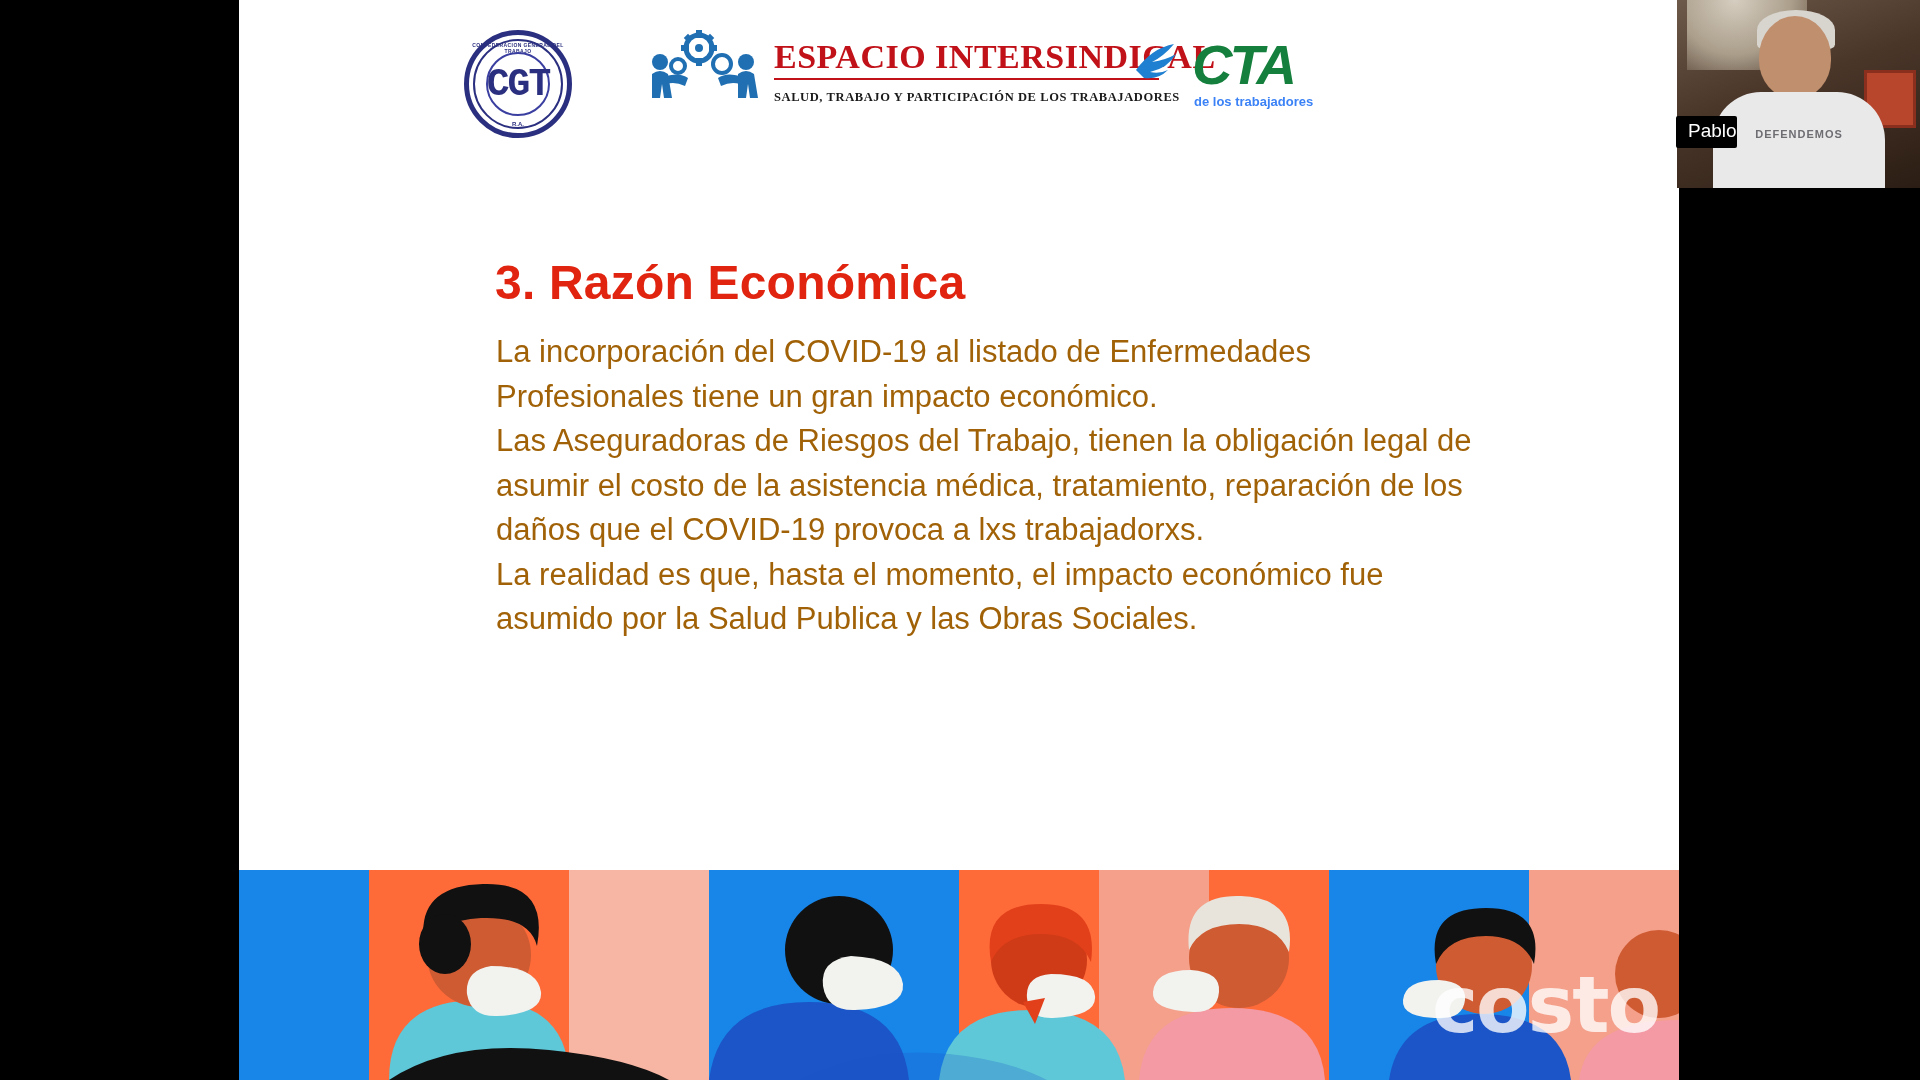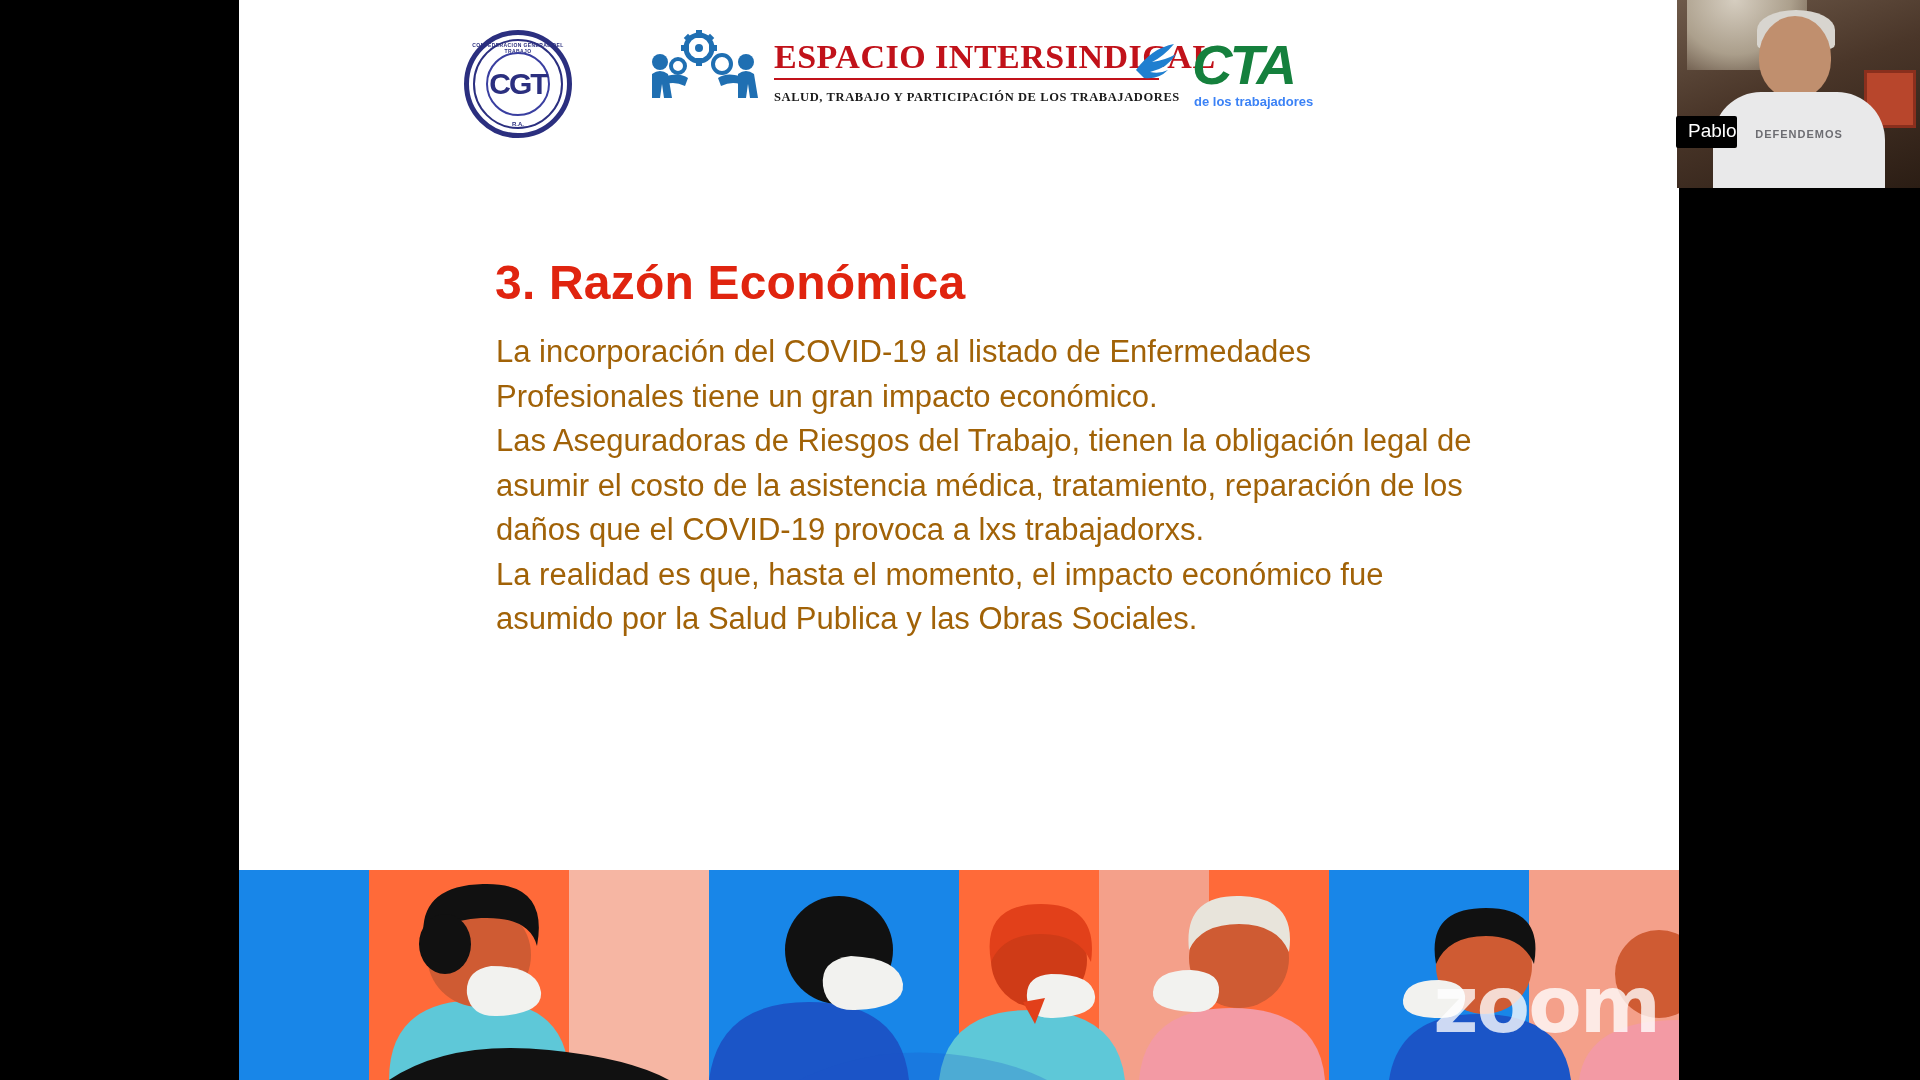--- a/index.html
+++ b/index.html
@@ -61,23 +61,23 @@
     inset: 22px;
     border-radius: 50%;
     background: #ffffff;
     border: 2px solid #3a3fa0;
     box-sizing: border-box;
     display: flex;
     align-items: center;
     justify-content: center;
   }
   .cgt-letters {
-    font-family: Liberation Sans, sans-serif;
-    font-weight: bold;
-    font-size: 30px;
+    font-family: Liberation Mono, monospace;
+    font-weight: bold;
+    font-size: 38px;
     color: #2b2f7f;
     letter-spacing: -2px;
   }
   .cgt-arc-top {
     position: absolute;
     left: 0;
     top: 12px;
     width: 108px;
     text-align: center;
     font-size: 5px;
@@ -414,21 +414,21 @@
         </g>
 
         <g>
           <path d="M1340 210 q8 -60 100 -60 l0 60 z" fill="#f39aa4"></path>
           <circle cx="1420" cy="104" r="44" fill="#cf5b33"></circle>
         </g>
 
         <path d="M150 210 q60 -40 160 -30 q80 8 120 30 z" fill="#111"></path>
         <path d="M560 210 q70 -34 150 -26 q60 6 98 26 z" fill="#1b55c7" opacity="0.25"></path>
       </svg>
-      <div id="zoom-watermark">zoom</div>
+      <div id="zoom-watermark">costo</div>
     </div>
   </div>
 
   <div id="thumb">
     <div id="thumb-bg"></div>
     <div class="wall-light"></div>
     <div class="thumb-side-object"></div>
     <div class="person-hair"></div>
     <div class="person-head"></div>
     <div class="person-body"></div>

